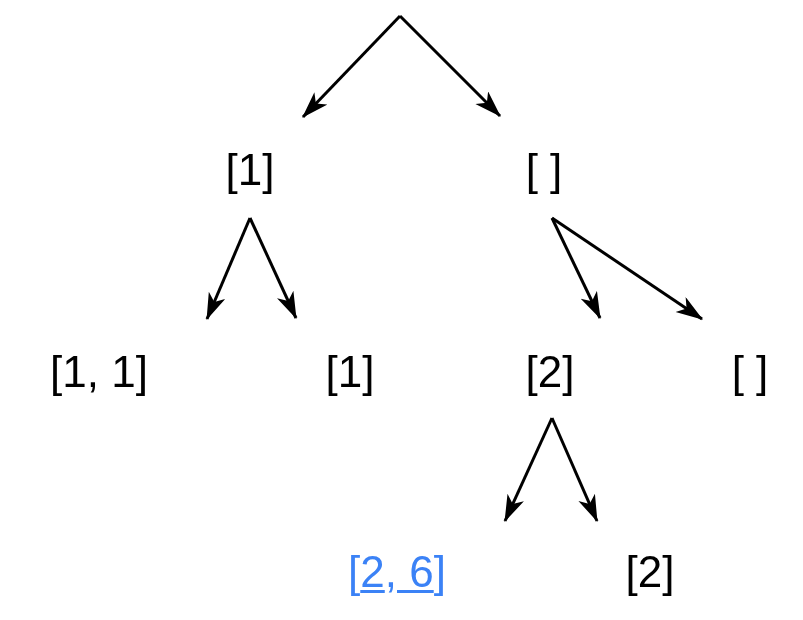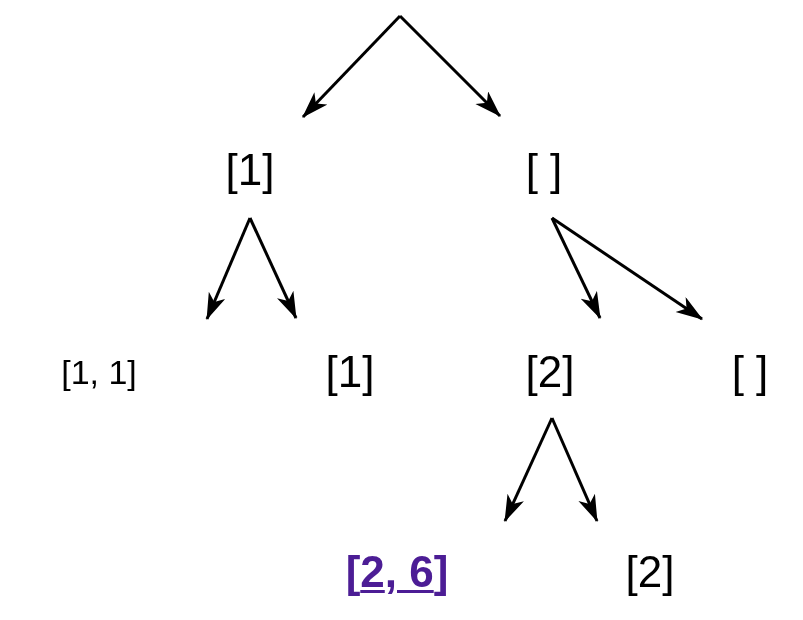--- a/index.html
+++ b/index.html
@@ -62,21 +62,21 @@
         <line x1="552" y1="218" x2="600" y2="318" stroke="#000000" stroke-width="3" marker-end="url(#arrowhead)"></line>
         <line x1="552" y1="218" x2="702" y2="319" stroke="#000000" stroke-width="3" marker-end="url(#arrowhead)"></line>
         <line x1="552" y1="418" x2="505" y2="521" stroke="#000000" stroke-width="3" marker-end="url(#arrowhead)"></line>
         <line x1="552" y1="418" x2="597" y2="521" stroke="#000000" stroke-width="3" marker-end="url(#arrowhead)"></line>
       </g>
   </svg>
 
   <div id="nodes-layer">
       <div class="node" style="left: 250px; top: 170px; font-size: 44px; color: rgb(0, 0, 0);">[1]</div>
       <div class="node" style="left: 544px; top: 170px; font-size: 44px; color: rgb(0, 0, 0);">[ ]</div>
-      <div class="node" style="left: 99px; top: 372px; font-size: 34px; color: rgb(0, 0, 0);">[1, 1]</div>
+      <div class="node" style="left: 99px; top: 372px; font-size: 44px; color: rgb(0, 0, 0);">[1, 1]</div>
       <div class="node" style="left: 350px; top: 372px; font-size: 44px; color: rgb(0, 0, 0);">[1]</div>
       <div class="node" style="left: 550px; top: 372px; font-size: 44px; color: rgb(0, 0, 0);">[2]</div>
       <div class="node" style="left: 750px; top: 372px; font-size: 44px; color: rgb(0, 0, 0);">[ ]</div>
-      <div class="node" style="left: 397px; top: 572px; font-size: 44px; color: #4c1d95; font-weight: bold;">[<span class="u">2</span>,<span class="u"> 6</span>]</div>
+      <div class="node" style="left: 397px; top: 572px; font-size: 44px; color: #3b82f6;">[<span class="u">2</span>,<span class="u"> 6</span>]</div>
       <div class="node" style="left: 650px; top: 572px; font-size: 44px; color: rgb(0, 0, 0);">[2]</div>
     </div>
 
 </div>
 
 </body></html>

